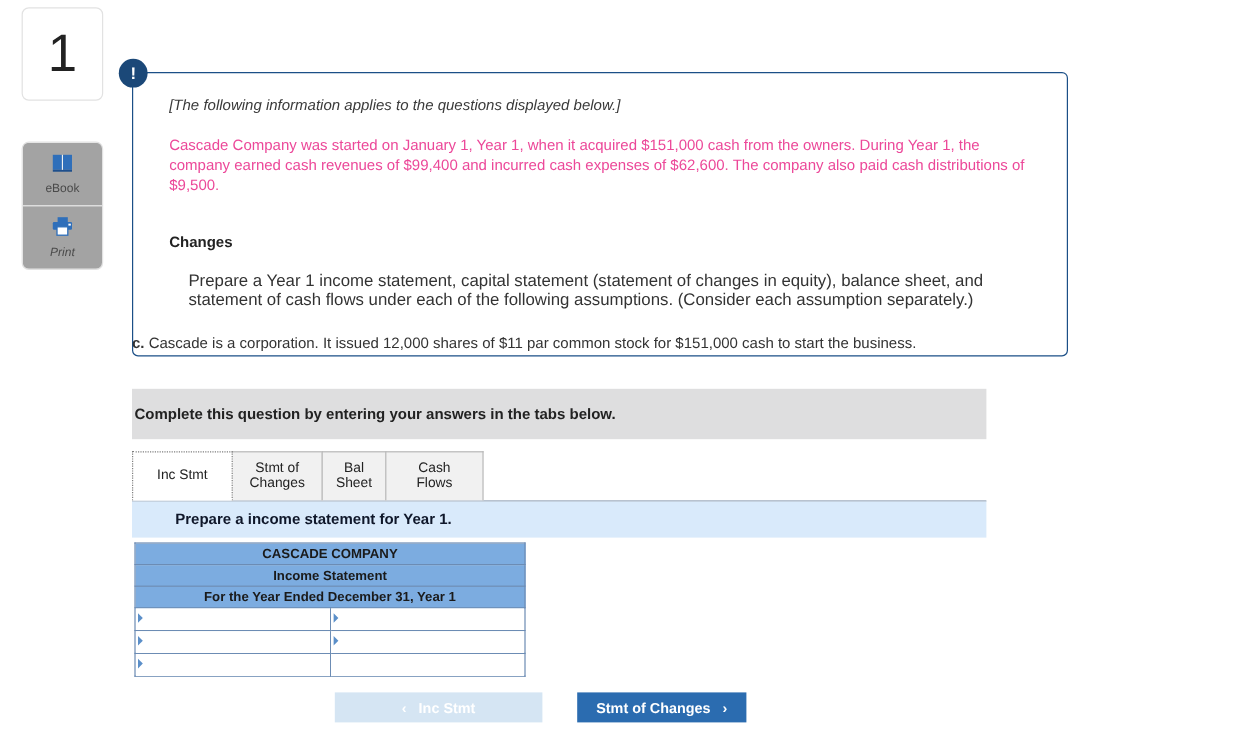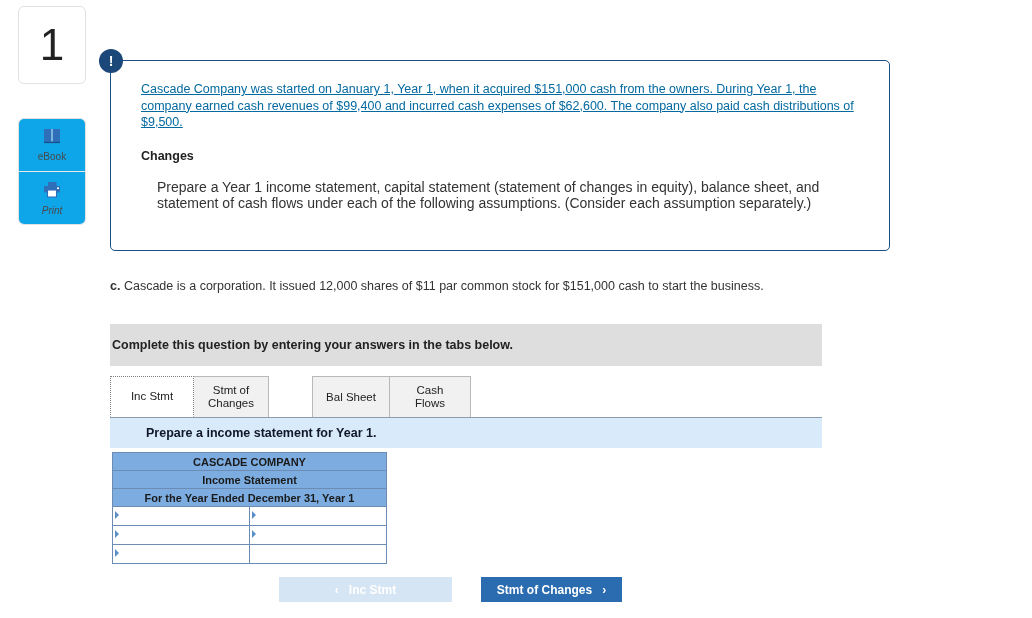--- a/index.html
+++ b/index.html
@@ -48,21 +48,21 @@
     overflow: hidden;
   }
   .tool-btn {
     height: 52px;
     display: flex;
     flex-direction: column;
     align-items: center;
     justify-content: center;
     gap: 3px;
     cursor: pointer;
-    background: #0ea5e9;
+    background: #a3a3a3;
   }
   .tool-btn + .tool-btn {
     border-top: 1px solid #e8e8e8;
     font-style: italic;
   }
   .tool-label {
     font-size: 10px;
     color: #4a4a4a;
   }
 
@@ -101,23 +101,22 @@
   }
   #applies-note {
     font-style: italic;
     font-size: 12.5px;
     color: #3a3a3a;
     margin: 0 0 18px 0;
   }
   #scenario-text {
     font-size: 12.5px;
     line-height: 16.5px;
-    color: #0369a1;
-    margin: 0 0 18px 0;
-    text-decoration: underline;
+    color: #ec4899;
+    margin: 0 0 32px 0;
   }
   #required-heading {
     font-size: 12.5px;
     font-weight: bold;
     color: #222222;
     margin: 0 0 2px 0;
   }
   #required-text {
     font-size: 14px;
     line-height: 16.5px;
@@ -188,21 +187,21 @@
   }
   .tab.active {
     background: #ffffff;
     border: 1px dotted #7f7f7f;
     border-bottom: 1px solid #ffffff;
     position: relative;
     z-index: 3;
   }
   #tab-inc-stmt { width: 84px; }
   #tab-stmt-changes { width: 76px; }
-  #tab-bal-sheet { width: 78px; margin-left: 44px; }
+  #tab-bal-sheet { width: 54px; }
   #tab-cash-flows { width: 82px; justify-content: center; }
 
   
   #instruction-bar {
     position: absolute;
     left: 110px;
     top: 418px;
     width: 712px;
     height: 30px;
     background: #d9eafb;
@@ -216,21 +215,21 @@
     font-weight: bold;
     color: #0f172a;
     padding-left: 24px;
   }
 
   
   #income-statement-table {
     position: absolute;
     left: 112px;
     top: 452px;
-    width: 275px;
+    width: 326px;
     border-collapse: collapse;
     table-layout: fixed;
   }
   #income-statement-table td {
     border: 1px solid #6c8cb4;
     box-sizing: border-box;
   }
   .stmt-title-cell {
     background: #7cace0;
     text-align: center;
@@ -330,20 +329,21 @@
           <rect x="15" y="6.4" width="2" height="1.6" fill="#ffffff"></rect>
         </svg>
       </span>
       <span class="tool-label">Print</span>
     </div>
   </div>
 </div>
 
 <div id="info-panel">
   <div id="alert-badge">!</div>
+  <p id="applies-note">[The following information applies to the questions displayed below.]</p>
   <p id="scenario-text">Cascade Company was started on January 1, Year 1, when it acquired $151,000 cash from the owners. During Year 1, the company earned cash revenues of $99,400 and incurred cash expenses of $62,600. The company also paid cash distributions of $9,500.</p>
   <p id="required-heading">Changes</p>
   <p id="required-text">Prepare a Year 1 income statement, capital statement (statement of changes in equity), balance sheet, and statement of cash flows under each of the following assumptions. (Consider each assumption separately.)</p>
 </div>
 
 <div id="part-c">
   <span id="part-c-letter">c.</span><span> Cascade is a corporation. It issued 12,000 shares of $11 par common stock for $151,000 cash to start the business.</span>
 </div>
 
 <div id="complete-banner">

